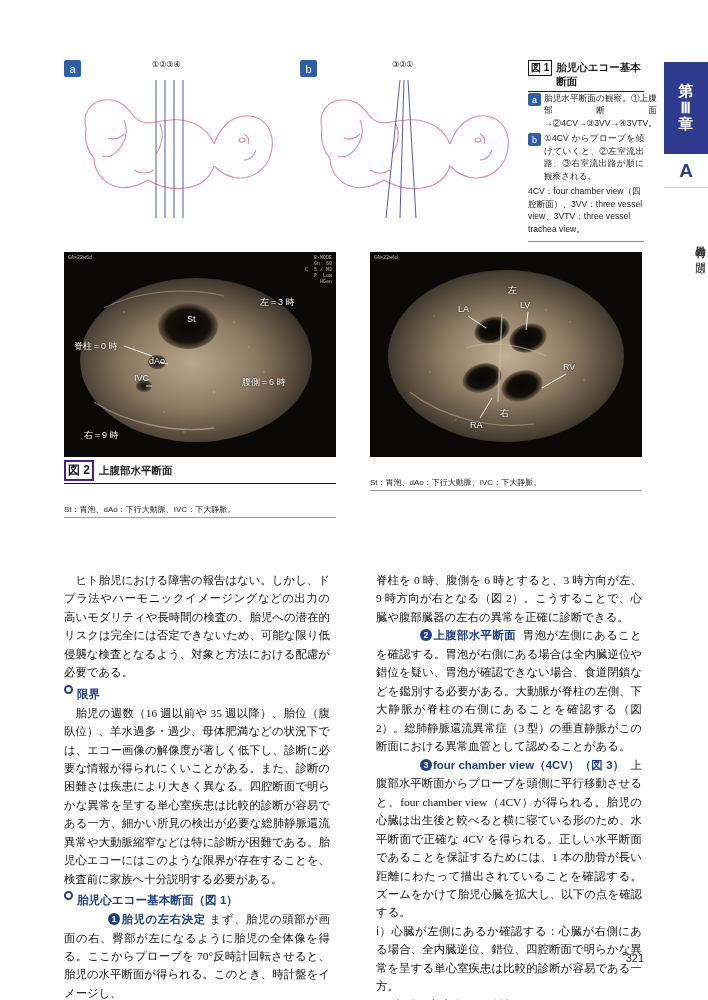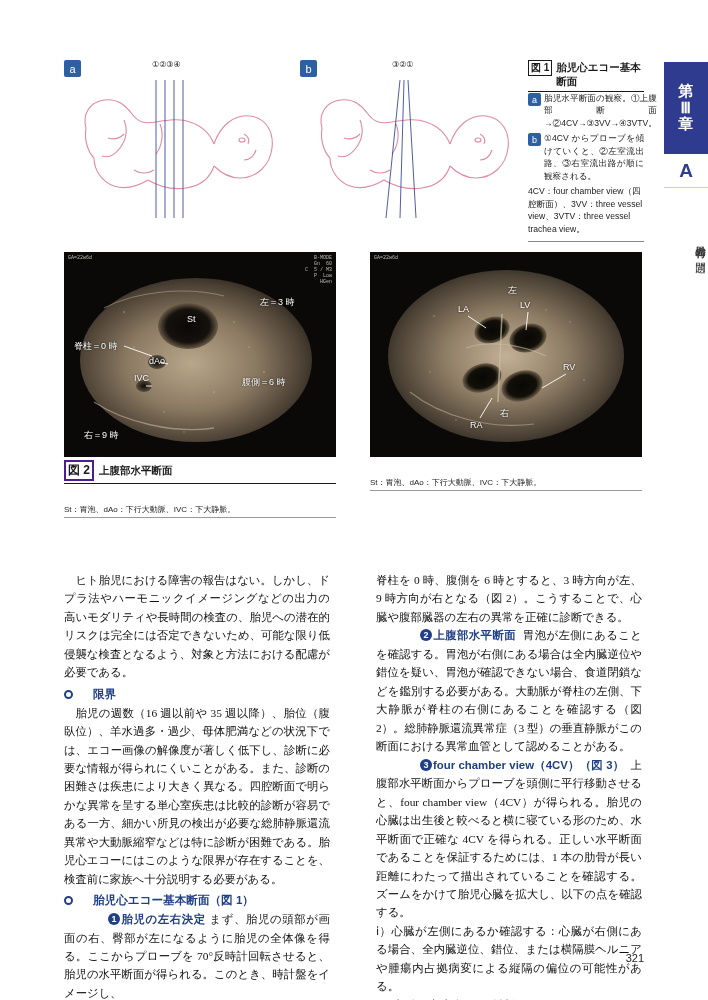--- a/index.html
+++ b/index.html
@@ -194,21 +194,21 @@
   .col.left { left: 0; }
   .col.right { left: 312px; }
   .col p { margin: 0; text-indent: 1em; }
   .col p.noind { text-indent: 0; }
   .heading {
     font-family: "Liberation Sans", sans-serif;
     font-weight: bold;
     color: #1f3f86;
     font-size: 11.6px;
     margin-top: 3px;
-    display: flex; align-items: center; gap: 18px;
+    display: flex; align-items: flex-start; gap: 2px;
   }
   .bullet-dot {
     display: inline-block;
     width: 9px; height: 9px;
     border-radius: 50%;
     border: 2px solid #1f3f86;
     margin-right: 2px;
   }
   .numbered {
     font-family: "Liberation Sans", sans-serif;
@@ -483,18 +483,18 @@
         <span class="num-circle">2</span><span>上腹部水平断面</span>
       </span>
       &nbsp;<span>胃泡が左側にあることを確認する。胃泡が右側にある場合は全内臓逆位や錯位を疑い、胃泡が確認できない場合、食道閉鎖などを鑑別する必要がある。大動脈が脊柱の左側、下大静脈が脊柱の右側にあることを確認する（図 2）。総肺静脈還流異常症（3 型）の垂直静脈がこの断面における異常血管として認めることがある。</span>
     </p>
     <p class="noind">
       <span class="numbered inline-head">
         <span class="num-circle">3</span><span>four chamber view（4CV）（図 3）</span>
       </span>
       &nbsp;<span>上腹部水平断面からプローブを頭側に平行移動させると、four chamber view（4CV）が得られる。胎児の心臓は出生後と較べると横に寝ている形のため、水平断面で正確な 4CV を得られる。正しい水平断面であることを保証するためには、1 本の肋骨が長い距離にわたって描出されていることを確認する。ズームをかけて胎児心臓を拡大し、以下の点を確認する。</span>
     </p>
-    <p class="noind">ⅰ）心臓が左側にあるか確認する：心臓が右側にある場合、全内臓逆位、錯位、または横隔膜ヘルニアや腫瘍内占拠病変による縦隔の偏位の可能性がある。</p>
+    <p class="noind">ⅰ）心臓が左側にあるか確認する：心臓が右側にある場合、全内臓逆位、錯位、四腔断面で明らかな異常を呈する単心室疾患は比較的診断が容易である一方。</p>
     <p class="noind">ⅱ）心軸（心房中隔、時計盤をイメージし）が左を向い</p>
   </div>
 </div>
 
 <div class="page-num">321</div>
 
 </body></html>

